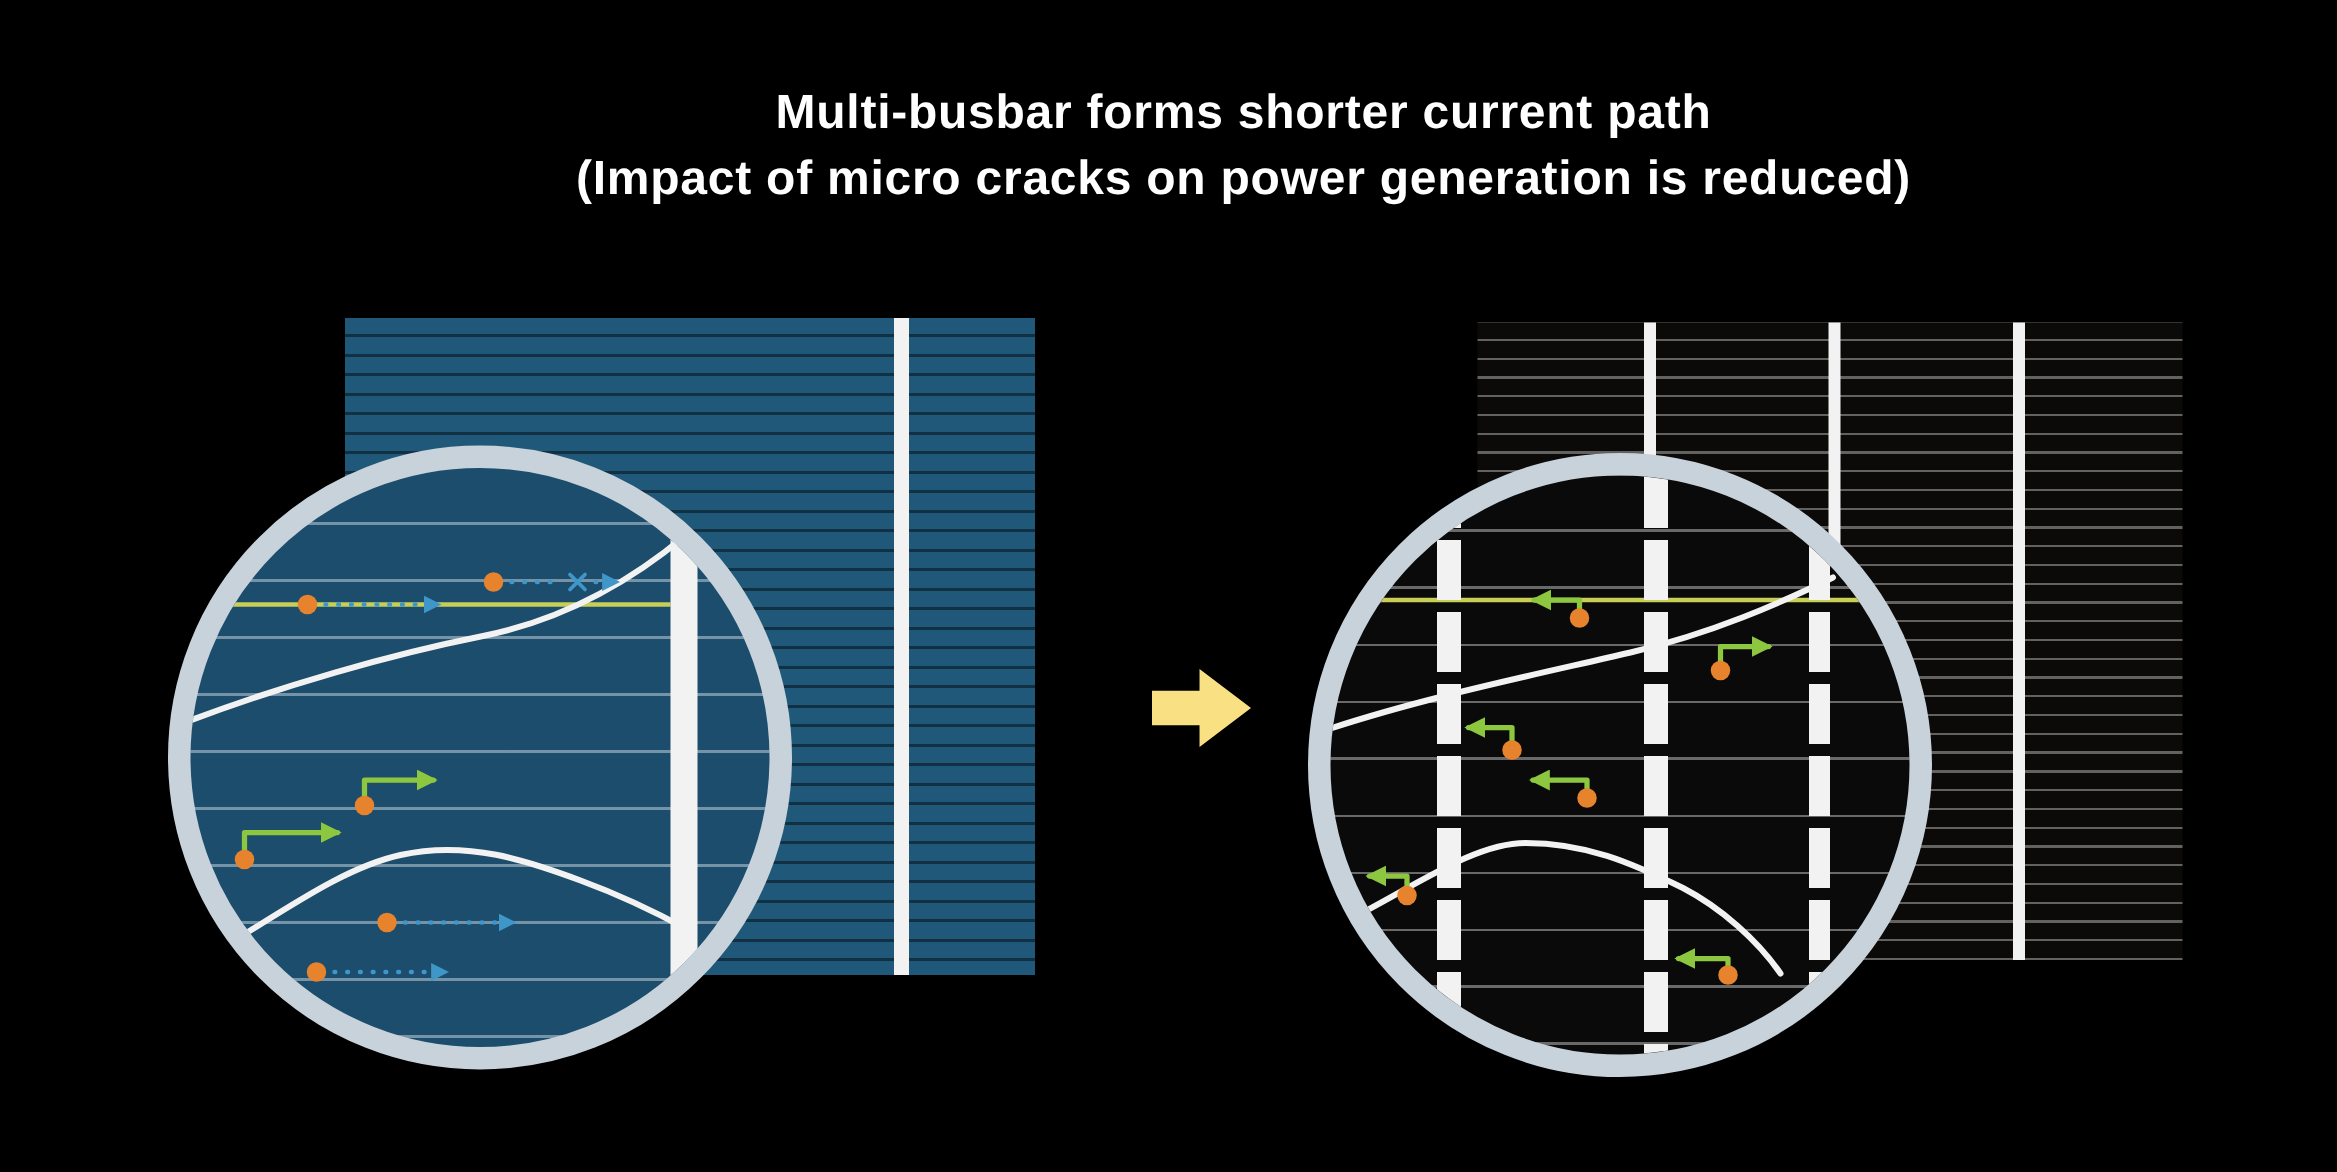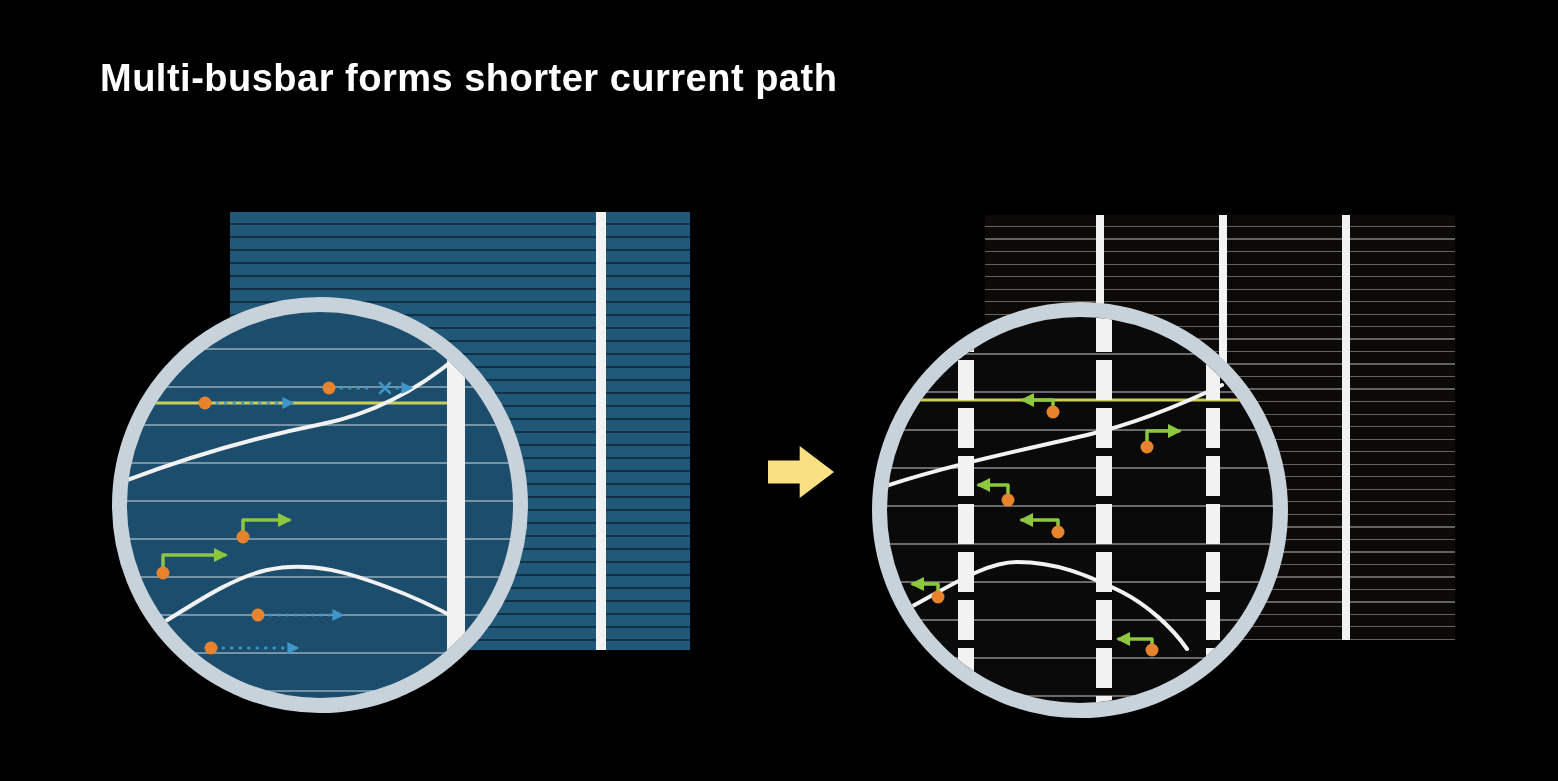--- a/index.html
+++ b/index.html
@@ -6,23 +6,24 @@
   .canvas{
     position:relative;
     width:1558px;height:781px;
     overflow:hidden;
     background:var(--background,#000);
     font-family:"Liberation Sans", sans-serif;
   }
   
   .title{
     position:absolute;left:100px;right:0;top:52px;
+    text-align:center;
     color:var(--title-text,#fff);
     font-weight:700;
-    font-size:38px;
+    font-size:32px;
     line-height:1.38;
     letter-spacing:0.5px;
   }
   
   .cell{position:absolute;}
   .cell-left{
     left:230px;top:212px;width:460px;height:438px;
     background-color:var(--cell-blue,#20587a);
     background-image:repeating-linear-gradient(to bottom, transparent 0 11px, rgba(0,0,0,0.45) 11px 13px);
   }
@@ -69,20 +70,21 @@
     clip-path:polygon(0 28%, 48% 28%, 48% 0, 100% 50%, 48% 100%, 48% 72%, 0 72%);
   }
 </style>
 </head>
 <body>
 
 <div class="canvas">
 
   <div class="title">
     <div>Multi-busbar forms shorter current path</div>
+    <div>(Impact of micro cracks on power generation is reduced)</div>
   </div>
 
   <div class="cell cell-left">
     <div class="vbusbar" style="left:366px;width:10px;"></div>
   </div>
 
   <div class="magnifier mag-left">
     <svg width="386" height="386" viewBox="0 0 386 386">
       <defs>
         <marker id="mb" viewBox="0 0 10 10" refX="8" refY="5" markerWidth="4" markerHeight="4" orient="auto">

